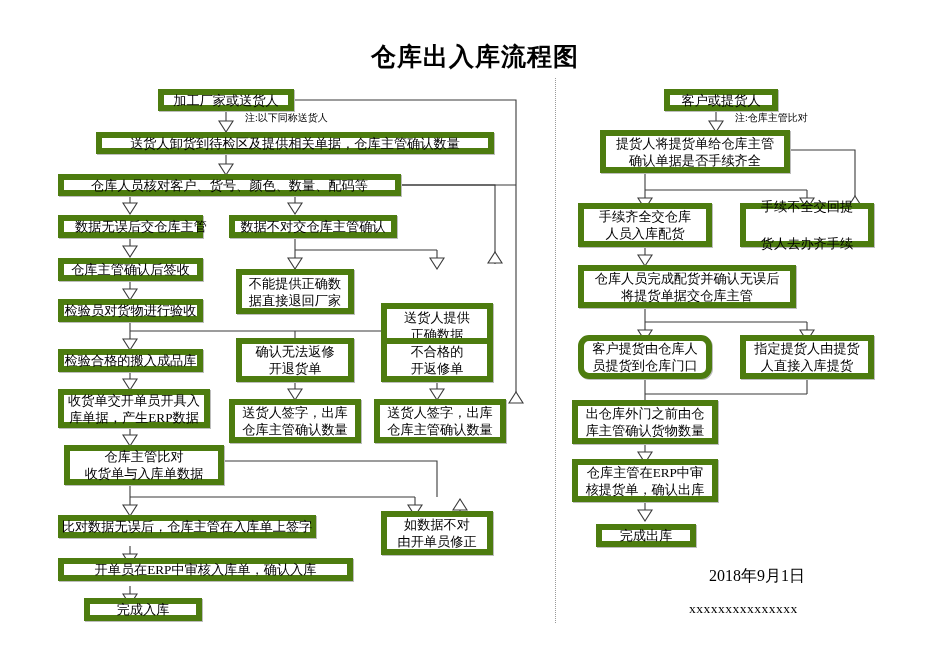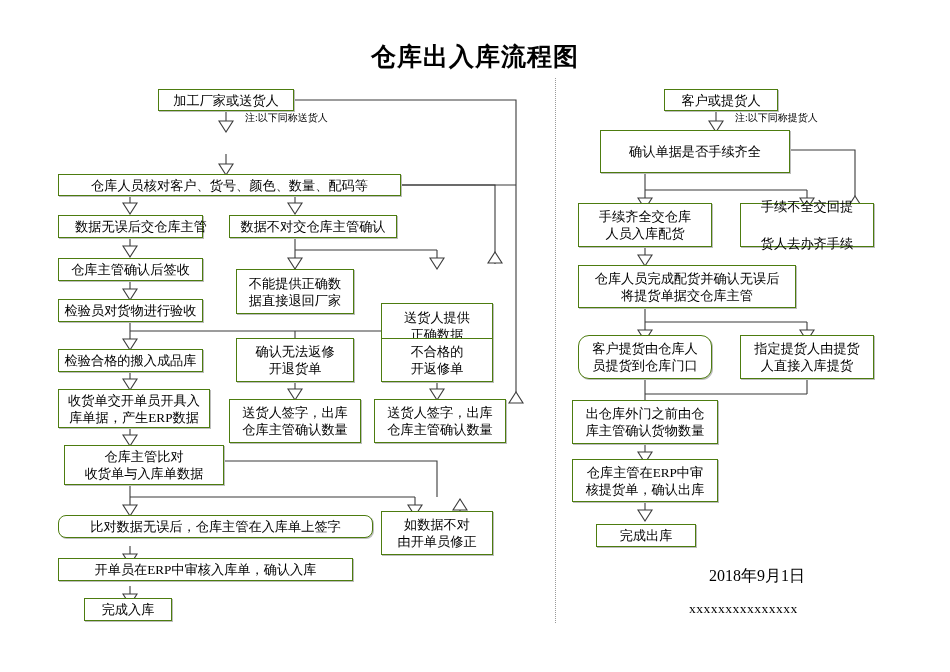--- a/index.html
+++ b/index.html
@@ -37,21 +37,21 @@
     position: absolute;
     left: 555px;
     top: 78px;
     width: 0;
     height: 545px;
     border-left: 1px dotted #999;
   }
   .node {
     position: absolute;
     box-sizing: border-box;
-    border: 1px solid #4d7c0f;
+    border: 6px solid #4d7c0f;
     background: #ffffff;
     box-shadow: 1px 1px 0 0 #bdbdbd;
     display: flex;
     flex-direction: column;
     align-items: center;
     justify-content: center;
     text-align: center;
     font-size: 13.2px;
     line-height: 17px;
     padding: 0 3px;
@@ -211,26 +211,29 @@
     <polygon class="head" points="638,402 652,402 645,413"></polygon>
 
     <line x1="645" y1="444" x2="645" y2="453"></line>
     <polygon class="head" points="638,452 652,452 645,463"></polygon>
 
     <line x1="645" y1="502" x2="645" y2="511"></line>
     <polygon class="head" points="638,510 652,510 645,521"></polygon>
   </svg>
 
   <div class="note" style="left:245px; top:111px;">注:以下同称送货人</div>
-  <div class="note" style="left:735px; top:111px;">注:以下同称提货人</div>
+  <div class="note" style="left:735px; top:111px;">注:仓库主管比对</div>
 
   <div class="node" style="left:158px; top:89px; width:136px; height:22px;">
     <span class="ln">加工厂家或送货人</span>
   </div>
 
+  <div class="node" style="left:96px; top:132px; width:398px; height:22px;">
+    <span class="ln">送货人卸货到待检区及提供相关单据，仓库主管确认数量</span>
+  </div>
 
   <div class="node" style="left:58px; top:174px; width:343px; height:22px;">
     <span class="ln">仓库人员核对客户、货号、颜色、数量、配码等</span>
   </div>
 
   <div class="node" style="left:58px; top:215px; width:145px; height:23px;padding-left:24px;">
     <span class="ln">数据无误后交仓库主管</span>
   </div>
 
   <div class="node" style="left:229px; top:215px; width:168px; height:23px;">
@@ -282,42 +285,43 @@
   <div class="node" style="left:374px; top:399px; width:132px; height:44px;">
     <span class="ln">送货人签字，出库</span>
     <span class="ln">仓库主管确认数量</span>
   </div>
 
   <div class="node" style="left:64px; top:445px; width:160px; height:40px;">
     <span class="ln">仓库主管比对</span>
     <span class="ln">收货单与入库单数据</span>
   </div>
 
-  <div class="node" style="left:58px; top:515px; width:315px; height:23px;border-radius:8px;">
+  <div class="node" style="left:58px; top:515px; width:258px; height:23px;">
     <span class="ln">比对数据无误后，仓库主管在入库单上签字</span>
   </div>
 
   <div class="node" style="left:381px; top:511px; width:112px; height:44px;">
     <span class="ln">如数据不对</span>
     <span class="ln">由开单员修正</span>
   </div>
 
   <div class="node" style="left:58px; top:558px; width:295px; height:23px;">
     <span class="ln">开单员在ERP中审核入库单，确认入库</span>
   </div>
 
-  <div class="node" style="left:84px; top:598px; width:88px; height:23px;">
+  <div class="node" style="left:84px; top:598px; width:118px; height:23px;">
     <span class="ln">完成入库</span>
   </div>
 
   <div class="node" style="left:664px; top:89px; width:114px; height:22px;">
     <span class="ln">客户或提货人</span>
   </div>
 
   <div class="node" style="left:600px; top:130px; width:190px; height:43px;">
+    <span class="ln">提货人将提货单给仓库主管</span>
     <span class="ln">确认单据是否手续齐全</span>
   </div>
 
   <div class="node" style="left:578px; top:203px; width:134px; height:44px;">
     <span class="ln">手续齐全交仓库</span>
     <span class="ln">人员入库配货</span>
   </div>
 
   <div class="node" style="left:740px; top:203px; width:134px; height:44px;gap:20px;">
     <span class="ln">手续不全交回提</span>

